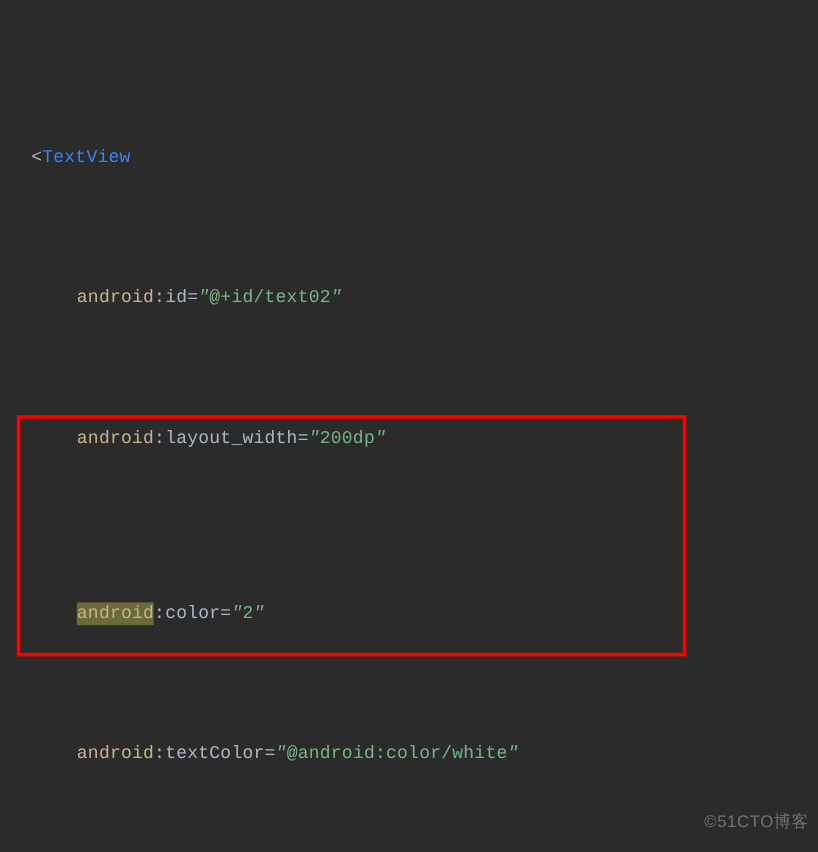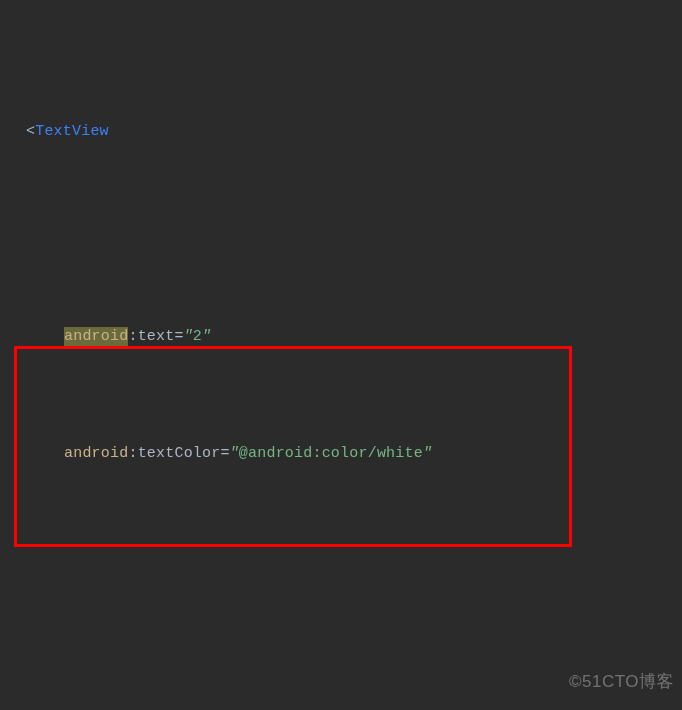--- a/index.html
+++ b/index.html
@@ -40,38 +40,40 @@
     width: 558px;
     height: 201px;
     border: 3px solid #ff0000;
     pointer-events: none;
     z-index: 5;
   }
   .watermark {
     position: absolute;
     right: 8px;
     bottom: 12px;
-    font-size: 17px;
+    font-size: 14px;
     color: rgba(200,200,200,0.45);
     font-family: sans-serif;
     letter-spacing: 0.5px;
   }
 </style>
 </head>
 <body>
 
 <div class="code-block">
 
   
   <span class="line ind1"><span class="punct">&lt;</span><span class="tag">TextView</span></span>
 
+  <span class="line ind2"><span class="ns">android</span><span class="punct">:</span><span class="attr">id</span><span class="eq">=</span><span class="q">″</span><span class="val">@+id/text02</span><span class="q">″</span></span>
+
+  <span class="line ind2"><span class="ns">android</span><span class="punct">:</span><span class="attr">layout_width</span><span class="eq">=</span><span class="q">″</span><span class="val">200dp</span><span class="q">″</span></span>
 
 
-
-  <span class="line ind2"><span class="hl"><span class="ns">android</span></span><span class="punct">:</span><span class="attr">text</span><span class="eq">=</span><span class="q">″</span><span class="val">2</span><span class="q">″</span></span>
+  <span class="line ind2"><span class="hl"><span class="ns">android</span></span><span class="punct">:</span><span class="attr">color</span><span class="eq">=</span><span class="q">″</span><span class="val">2</span><span class="q">″</span></span>
 
   <span class="line ind2"><span class="ns">android</span><span class="punct">:</span><span class="attr">textColor</span><span class="eq">=</span><span class="q">″</span><span class="val">@android:color/white</span><span class="q">″</span></span>
 
   
 
   
 
   
 
   

